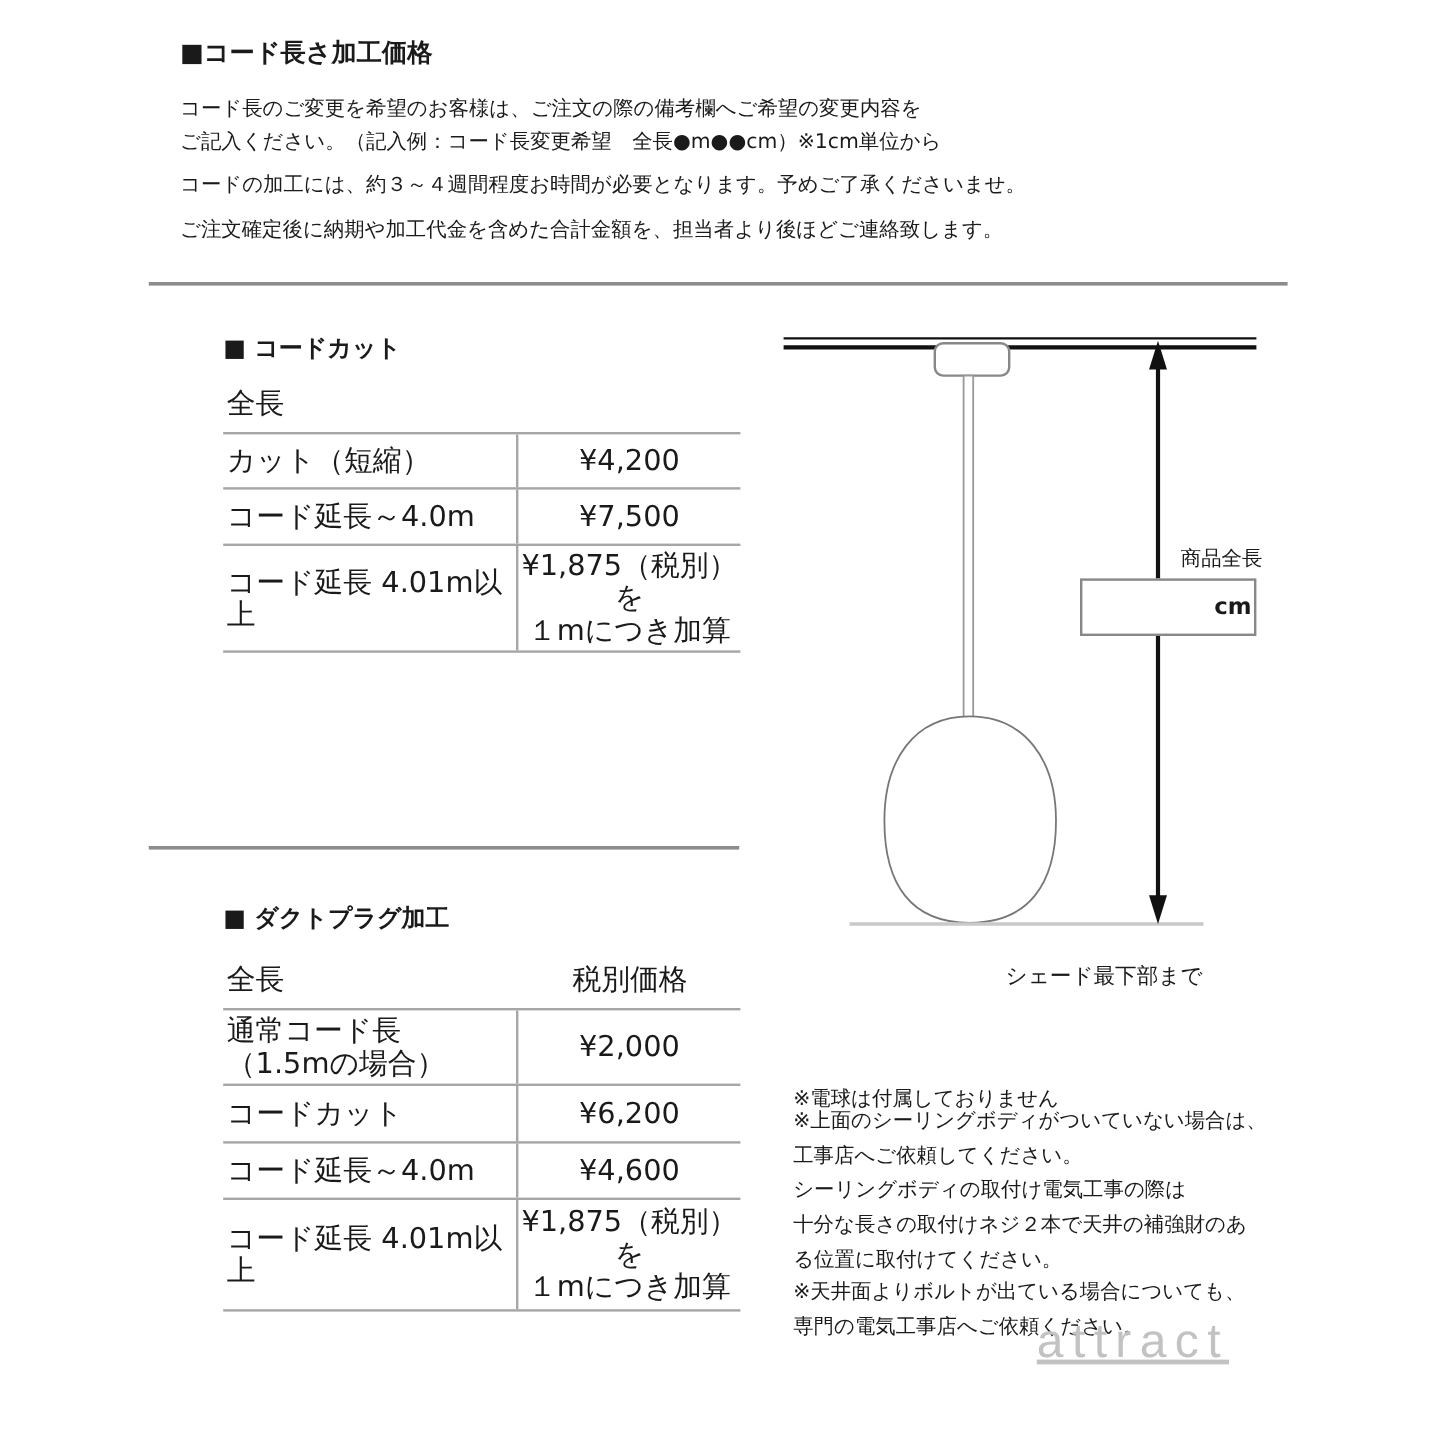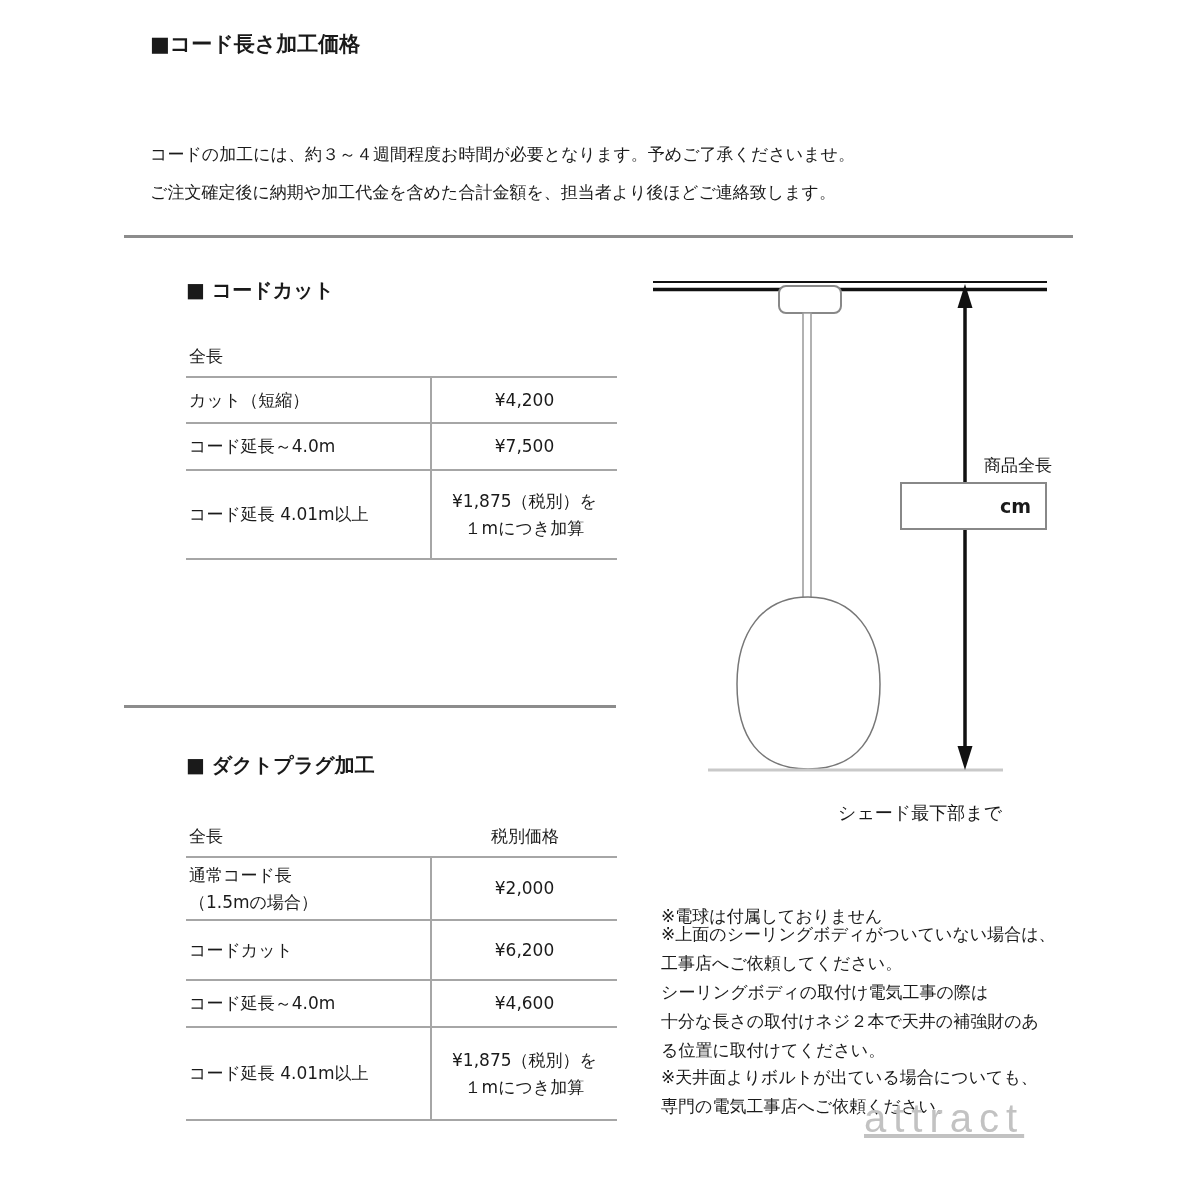--- a/index.html
+++ b/index.html
@@ -19,62 +19,64 @@
   }
   .canvas{position:relative;width:1200px;height:1200px;background:#ffffff;overflow:hidden;border-radius:11px;}
   .abs{position:absolute;}
 
   .page-title{font-size:21px;font-weight:bold;}
   .intro{font-size:17px;line-height:27px;white-space:pre-line;}
   .section-heading{font-size:20px;font-weight:bold;}
 
   .divider{background:var(--divider);height:3px;}
 
-  .price-table{font-size:17px;margin-top:16px;}
+  .price-table{font-size:24px;}
   .pt-header{display:flex;align-items:flex-end;box-sizing:border-box;padding-bottom:8px;}
   .pt-header .hl{flex:0 0 244px;padding-left:3px;}
   .pt-header .hr{flex:1;text-align:center;}
   .pt-row{display:flex;border-top:2px solid var(--table-border);box-sizing:border-box;}
   .pt-row.last{border-bottom:2px solid var(--table-border);}
   .pt-cell-l{
     flex:0 0 244px;display:flex;align-items:center;padding-left:3px;
     box-sizing:border-box;white-space:pre-line;line-height:27px;
   }
   .pt-cell-r{
     flex:1;border-left:2px solid var(--table-border);
     display:flex;align-items:center;justify-content:center;
     text-align:center;white-space:pre-line;line-height:27px;
   }
-  .h46{height:46px}.h47{height:47px}.h48{height:60px}
+  .h46{height:46px}.h47{height:47px}.h48{height:48px}
   .h87{height:63px}.h91{height:91px}.h95{height:95px}
 
   .diagram-svg{left:0;top:0;pointer-events:none;}
 
   .diagram-label{font-size:17px;white-space:nowrap;}
   .shade-label{font-size:18px;white-space:nowrap;}
   .cm-box{
     left:900px;top:482px;width:147px;height:48px;box-sizing:border-box;
     background:#ffffff;border:2px solid var(--diagram-gray);
     display:flex;align-items:center;justify-content:flex-end;
-    padding-right:14px;font-size:19px;font-weight:bold;
+    padding-right:2px;font-size:19px;font-weight:bold;
   }
 
   .note{font-size:17px;line-height:29px;white-space:pre-line;}
 
   .watermark{
     font-size:40px;letter-spacing:7px;color:var(--watermark);
     font-family:"Liberation Sans","DejaVu Sans",sans-serif;
   }
 </style>
 </head>
 <body>
 
 <div class="canvas">
 
   <div class="abs page-title" style="left:150px;top:30px;">■コード長さ加工価格</div>
+  <div class="abs intro" style="left:150px;top:78px;">コード長のご変更を希望のお客様は、ご注文の際の備考欄へご希望の変更内容を
+ご記入ください。（記入例：コード長変更希望　全長●m●●cm）※1cm単位から</div>
   <div class="abs intro" style="left:150px;top:141px;">コードの加工には、約３～４週間程度お時間が必要となります。予めご了承くださいませ。</div>
   <div class="abs intro" style="left:150px;top:179px;">ご注文確定後に納期や加工代金を含めた合計金額を、担当者より後ほどご連絡致します。</div>
 
   <div class="abs divider" style="left:124px;top:235px;width:949px;"></div>
 
   <div class="abs section-heading" style="left:186px;top:277px;">■ コードカット</div>
 
   <div class="abs price-table" style="left:186px;top:322px;width:431px;">
     <div class="pt-header" style="height:38px;">
       <div class="hl">全長</div>

